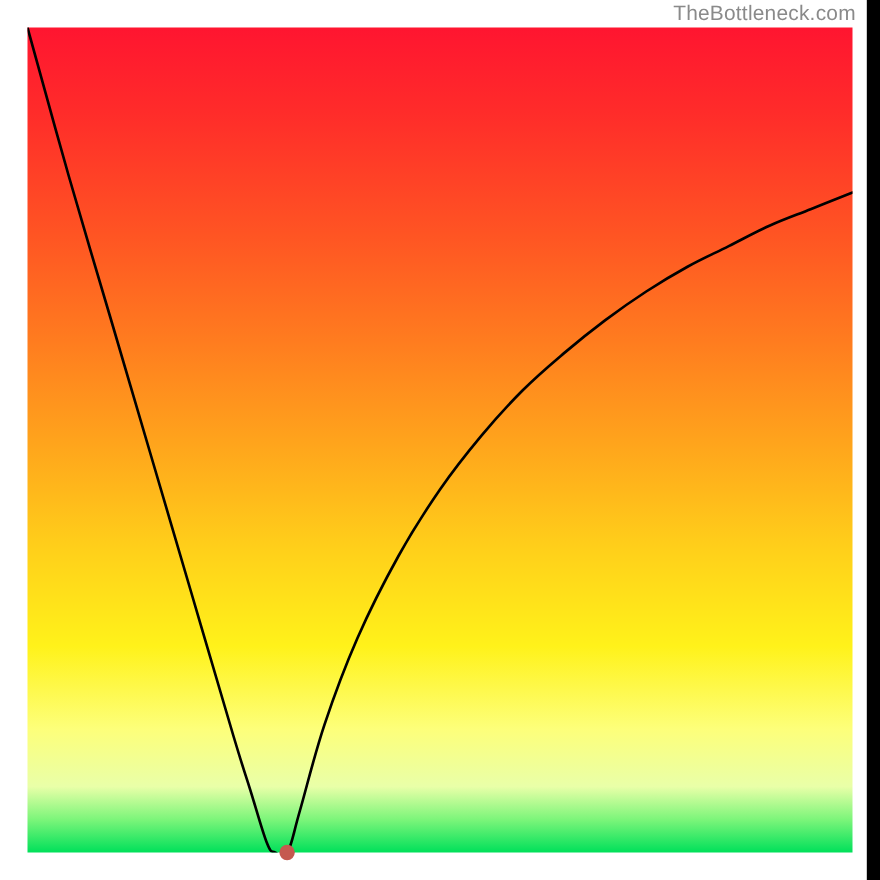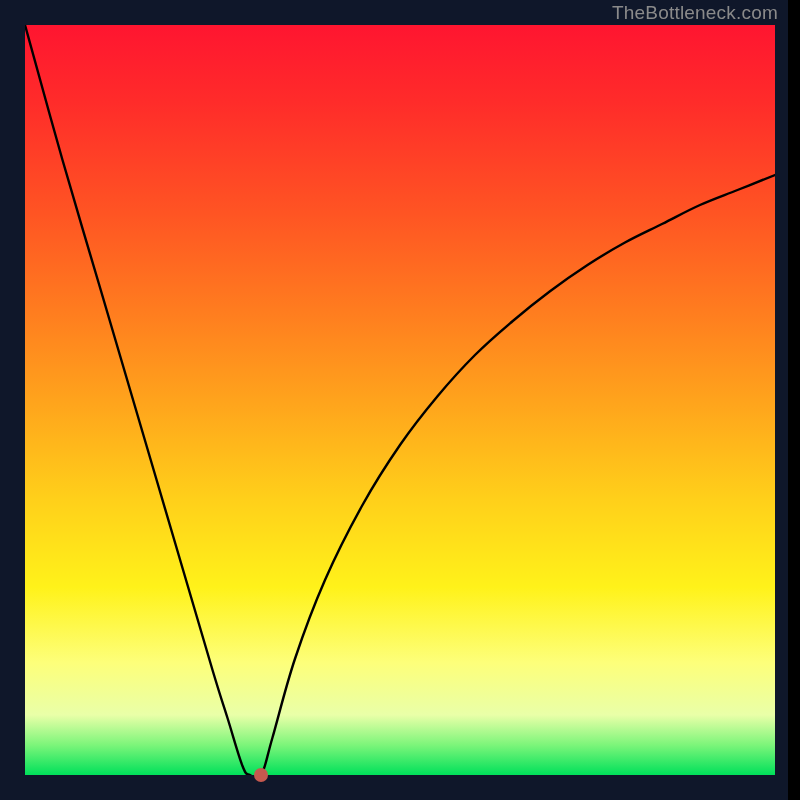--- a/index.html
+++ b/index.html
@@ -10,21 +10,21 @@
     background: #000000;
     overflow: hidden;
     font-family: Arial, Helvetica, sans-serif;
   }
   .frame {
     position: absolute;
     top: 0;
     left: 0;
     width: 788px;
     height: 800px;
-    background: #0f172a;
+    background: #ffffff;
   }
   .plot-area {
     position: absolute;
     top: 25px;
     left: 25px;
     width: 750px;
     height: 750px;
     
     background: linear-gradient(to bottom,
       #ff1530 0%,

